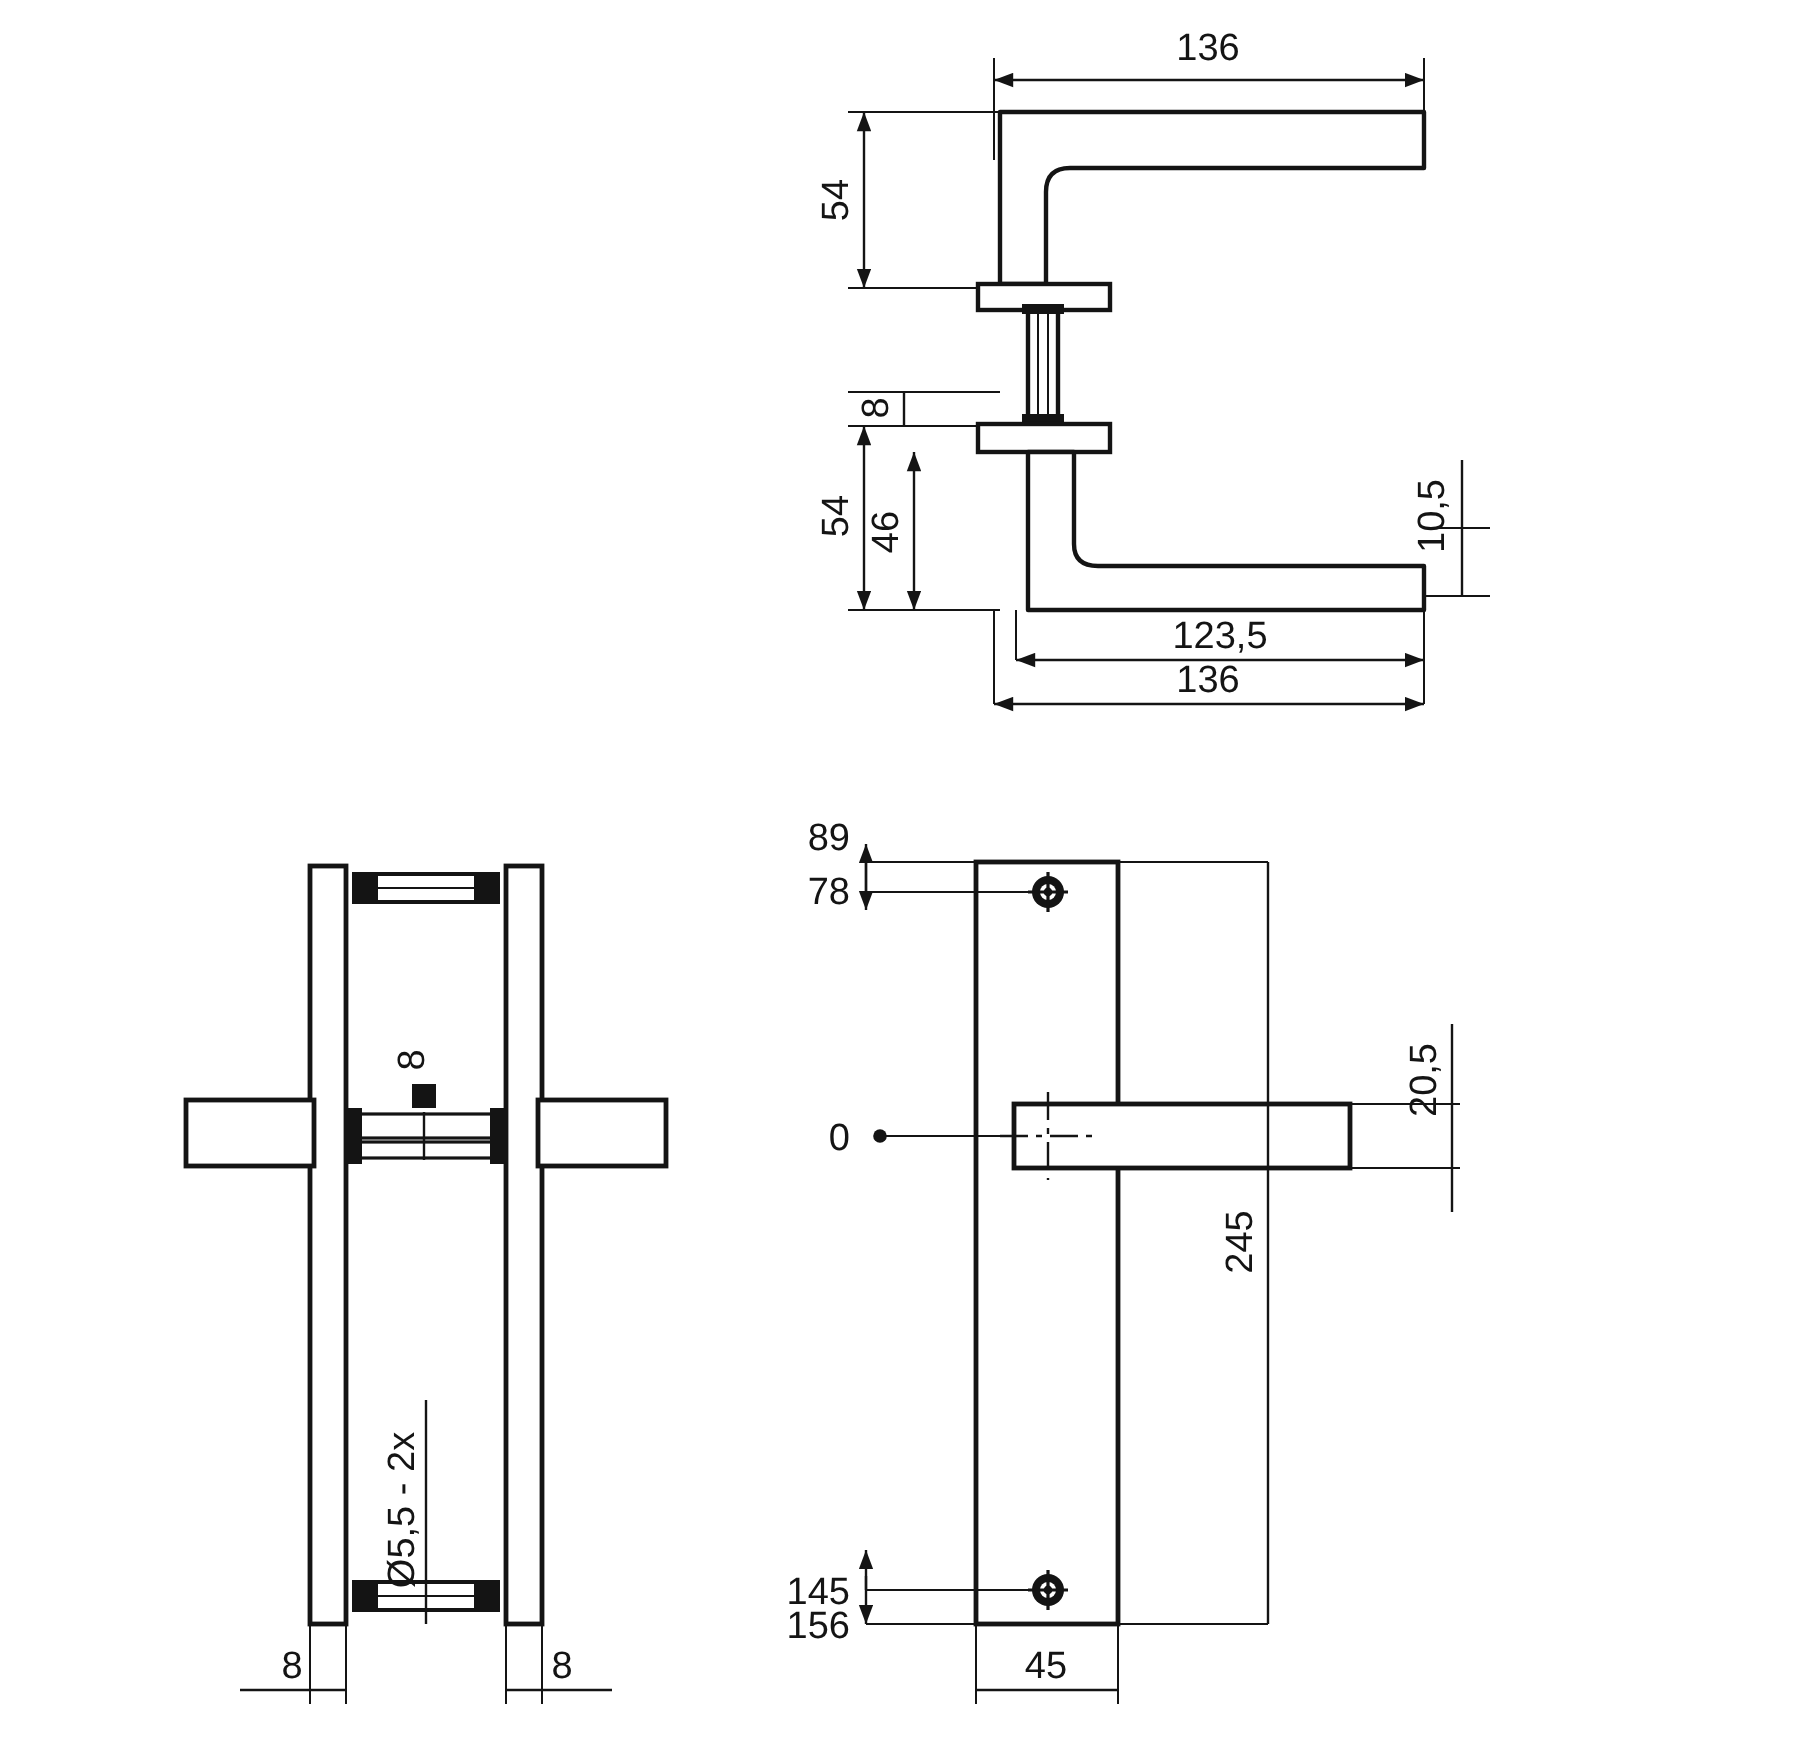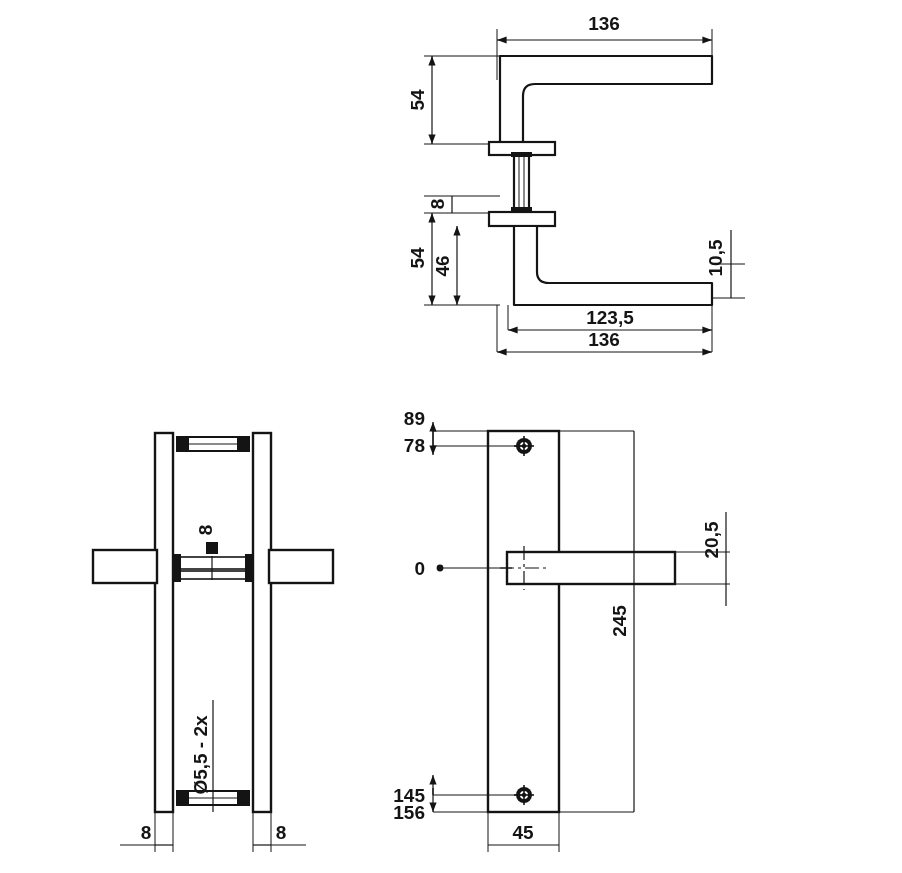--- a/index.html
+++ b/index.html
@@ -11,21 +11,20 @@
   body {
     width: 902px;
     height: 873px;
     font-family: "Liberation Sans", sans-serif;
     overflow: hidden;
   }
   #drawing-root {
     position: relative;
     width: 722px;
     height: 873px;
-    font-weight: bold;
   }
   svg#technical-drawing {
     display: block;
     width: 902px;
     height: 873px;
   }
   .dim-text {
     font-family: "Liberation Sans", sans-serif;
     font-size: 19px;
     fill: #141414;

